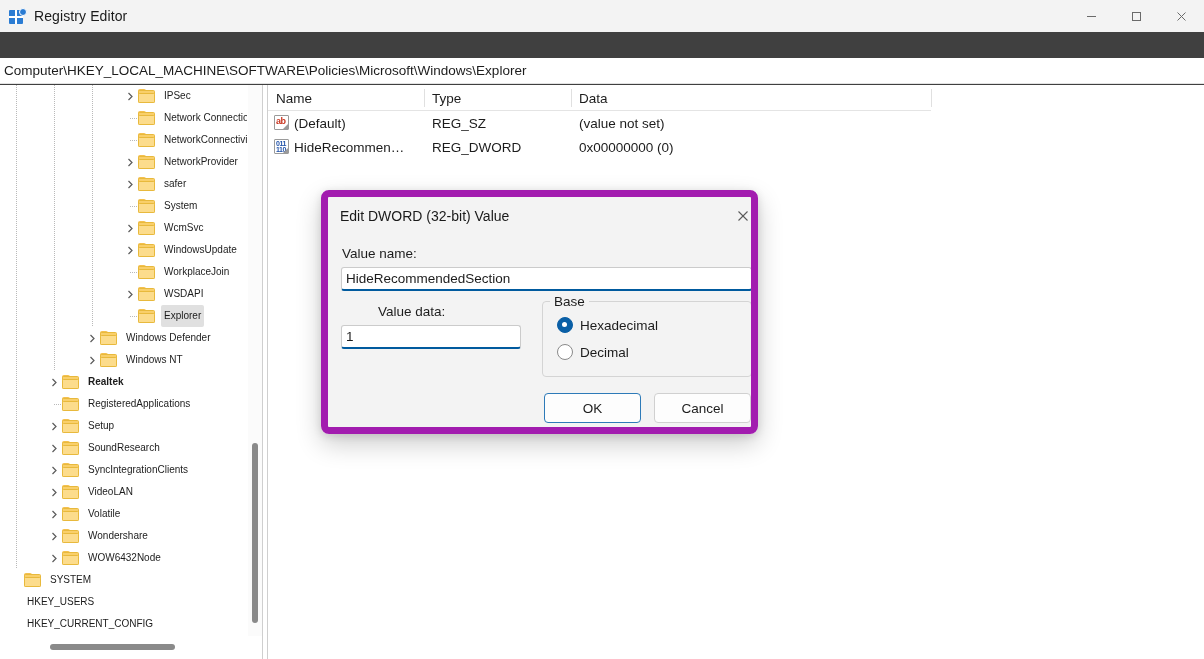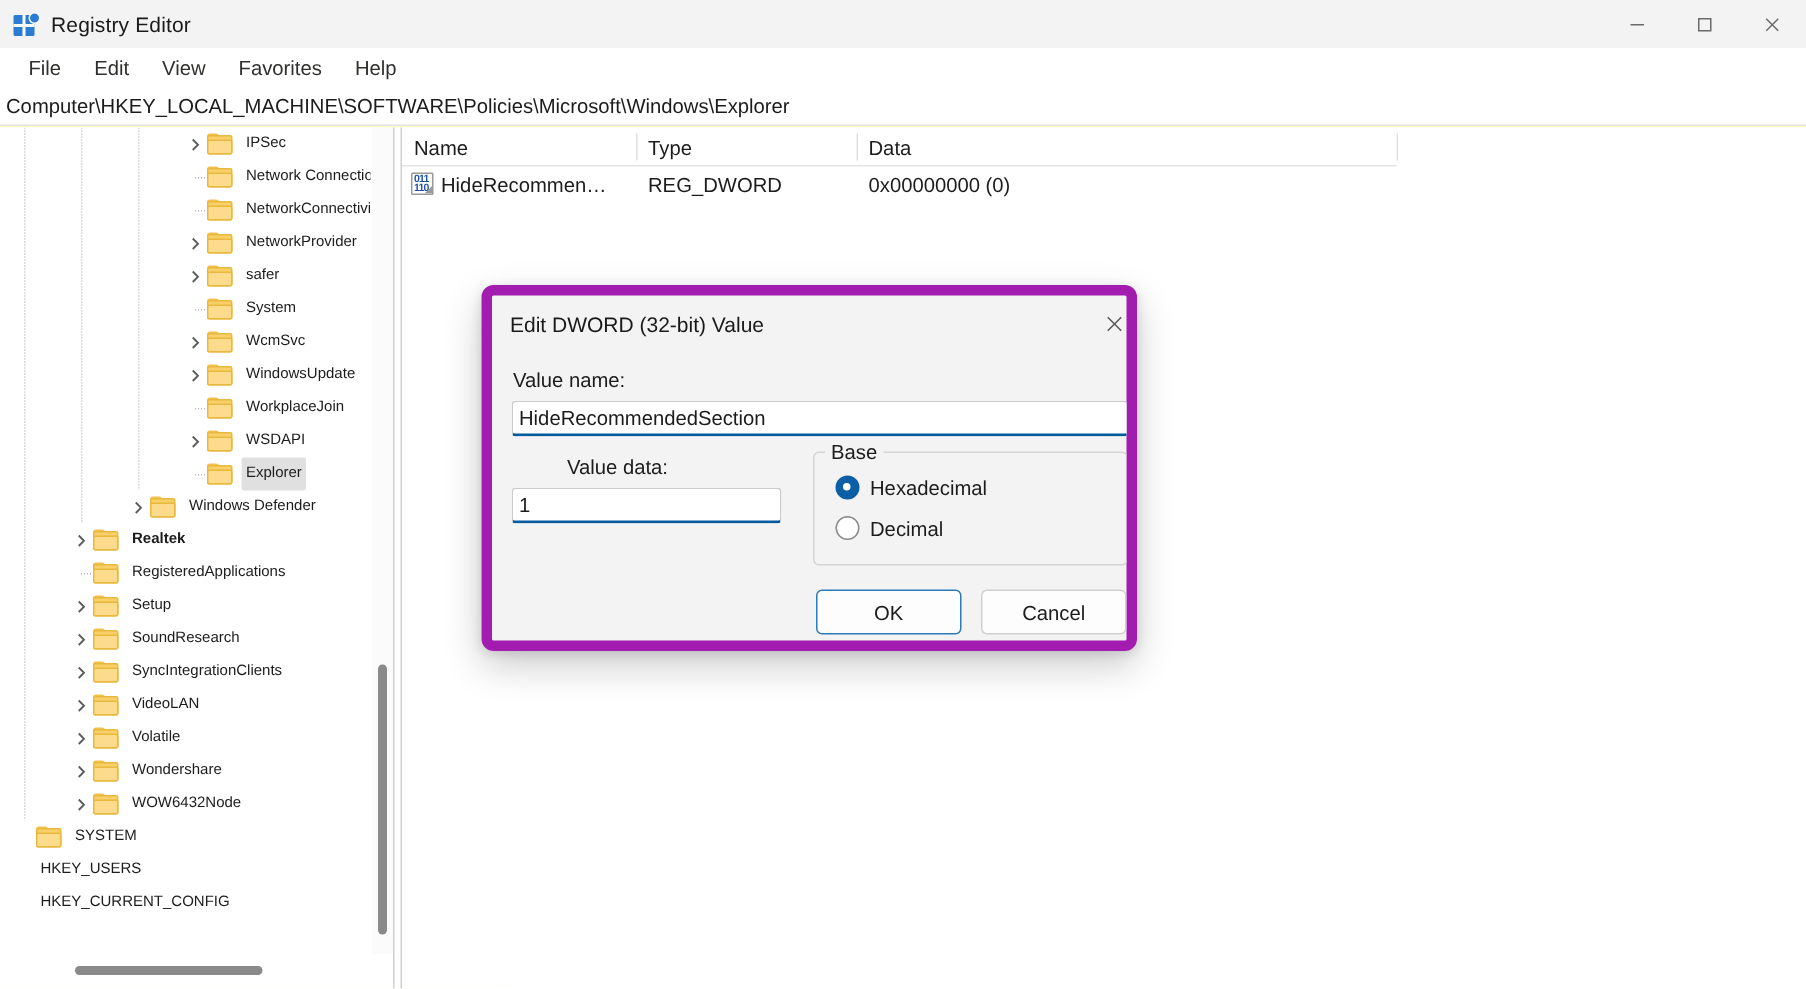--- a/index.html
+++ b/index.html
@@ -5,21 +5,21 @@
   * { box-sizing: border-box; margin: 0; padding: 0; }
   html, body {
     width: 1204px; height: 659px;
     font-family: "Liberation Sans", sans-serif;
     background: #ffffff;
     overflow: hidden;
   }
   .app {
     position: relative;
     width: 1204px; height: 659px;
-    background: #fef9c3;
+    background: #404040;
   }
 
   
   .titlebar {
     position: absolute; left: 0; top: 0;
     width: 1204px; height: 32px;
     background: #f3f3f3;
     display: flex; align-items: center;
   }
   .app-icon {
@@ -386,27 +386,20 @@
       </div>
       <div class="win-btn close">
         <svg width="11" height="11" viewBox="0 0 11 11">
             <line x1="1.5" y1="1.5" x2="9.5" y2="9.5" stroke="currentColor" stroke-width="1"></line>
             <line x1="9.5" y1="1.5" x2="1.5" y2="9.5" stroke="currentColor" stroke-width="1"></line>
           </svg>
       </div>
     </div>
   </div>
 
-  <div class="menubar">
-    <div class="menu-item">File</div>
-    <div class="menu-item">Edit</div>
-    <div class="menu-item">View</div>
-    <div class="menu-item">Favorites</div>
-    <div class="menu-item">Help</div>
-  </div>
 
   <div class="addressbar">
     <div class="path">Computer\HKEY_LOCAL_MACHINE\SOFTWARE\Policies\Microsoft\Windows\Explorer</div>
   </div>
 
   <div class="content">
 
     <div class="treepane" id="treepane">
         <div class="tree-row">
           <div class="dots" style="left: 16px;"></div>
@@ -599,20 +592,37 @@
               <svg width="9" height="9" viewBox="0 0 9 9">
                 <polyline points="2.5,1 6,4.5 2.5,8" fill="none" stroke="#5a5a5a" stroke-width="1.2"></polyline>
               </svg>
             </div>
             <div class="folder">
               <div class="tab"></div>
               <div class="back"></div>
               <div class="front"></div>
             </div>
             <div class="tree-label">Windows Defender</div>
+          </div>
+        </div>
+        <div class="tree-row">
+          <div class="dots" style="left: 16px;"></div>
+          <div class="dots" style="left: 54px;"></div>
+          <div style="position: absolute; left: 84px; top: 0px; height: 22px; display: flex; align-items: center;">
+            <div class="chev">
+              <svg width="9" height="9" viewBox="0 0 9 9">
+                <polyline points="2.5,1 6,4.5 2.5,8" fill="none" stroke="#5a5a5a" stroke-width="1.2"></polyline>
+              </svg>
+            </div>
+            <div class="folder">
+              <div class="tab"></div>
+              <div class="back"></div>
+              <div class="front"></div>
+            </div>
+            <div class="tree-label">Windows NT</div>
           </div>
         </div>
         <div class="tree-row">
           <div class="dots" style="left: 16px;"></div>
           <div style="position: absolute; left: 46px; top: 0px; height: 22px; display: flex; align-items: center; font-weight: bold;">
             <div class="chev">
               <svg width="9" height="9" viewBox="0 0 9 9">
                 <polyline points="2.5,1 6,4.5 2.5,8" fill="none" stroke="#5a5a5a" stroke-width="1.2"></polyline>
               </svg>
             </div>
@@ -789,20 +799,29 @@
     <div class="listpane">
       <div class="list-header" id="list-header">
           <div class="col-head" style="left: 0px; width: 156px;">Name</div>
           <div class="col-head" style="left: 156px; width: 147px;">Type</div>
           <div class="col-sep" style="left: 156px;"></div>
           <div class="col-head" style="left: 303px; width: 360px;">Data</div>
           <div class="col-sep" style="left: 303px;"></div>
           <div class="col-sep" style="left: 663px;"></div>
         </div>
       <div id="list-rows">
+          <div class="list-row">
+            <div class="icon-sz" style="position: absolute; left: 6px; top: 4px;">
+              <div class="t">ab</div>
+              <div class="icon-corner"></div>
+            </div>
+            <div class="cell" style="left: 26px;">(Default)</div>
+            <div class="cell" style="left: 164px;">REG_SZ</div>
+            <div class="cell" style="left: 311px;">(value not set)</div>
+          </div>
           <div class="list-row">
             <div class="icon-dw" style="position: absolute; left: 6px; top: 4px;">
               <div class="t1">011</div>
               <div class="t2">110</div>
               <div class="icon-corner"></div>
             </div>
             <div class="cell" style="left: 26px;">HideRecommen…</div>
             <div class="cell" style="left: 164px;">REG_DWORD</div>
             <div class="cell" style="left: 311px;">0x00000000 (0)</div>
           </div>

